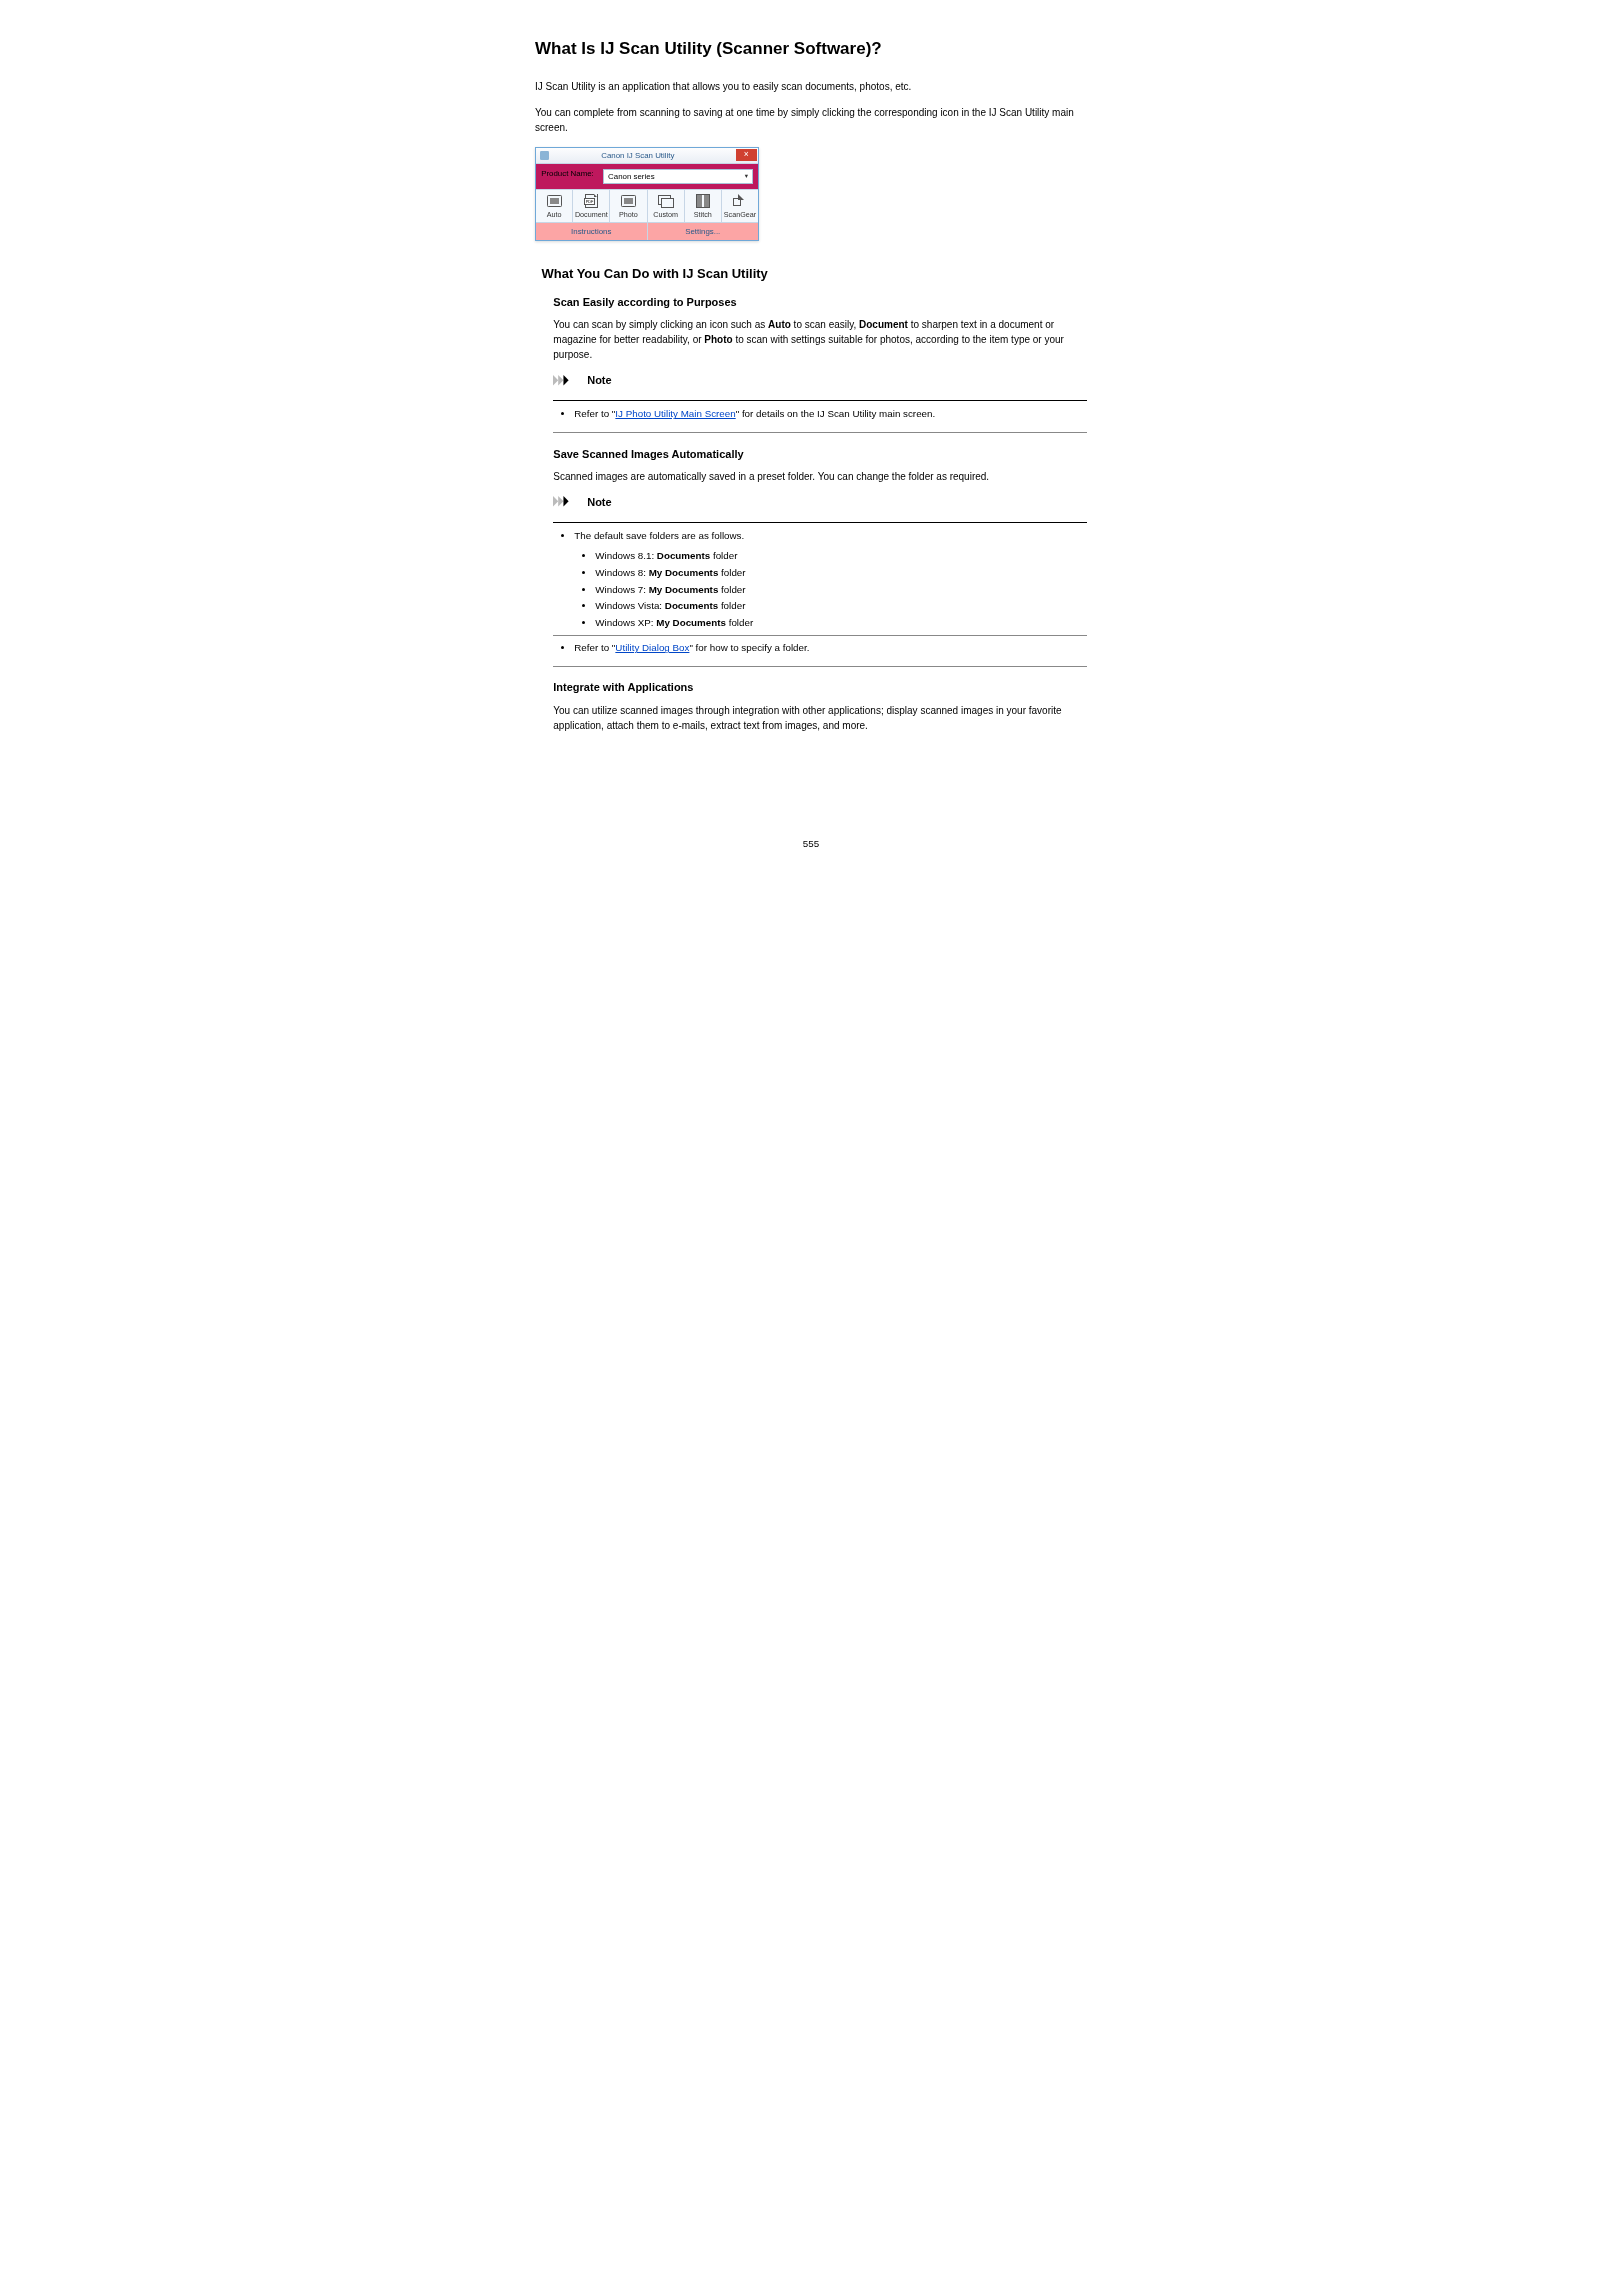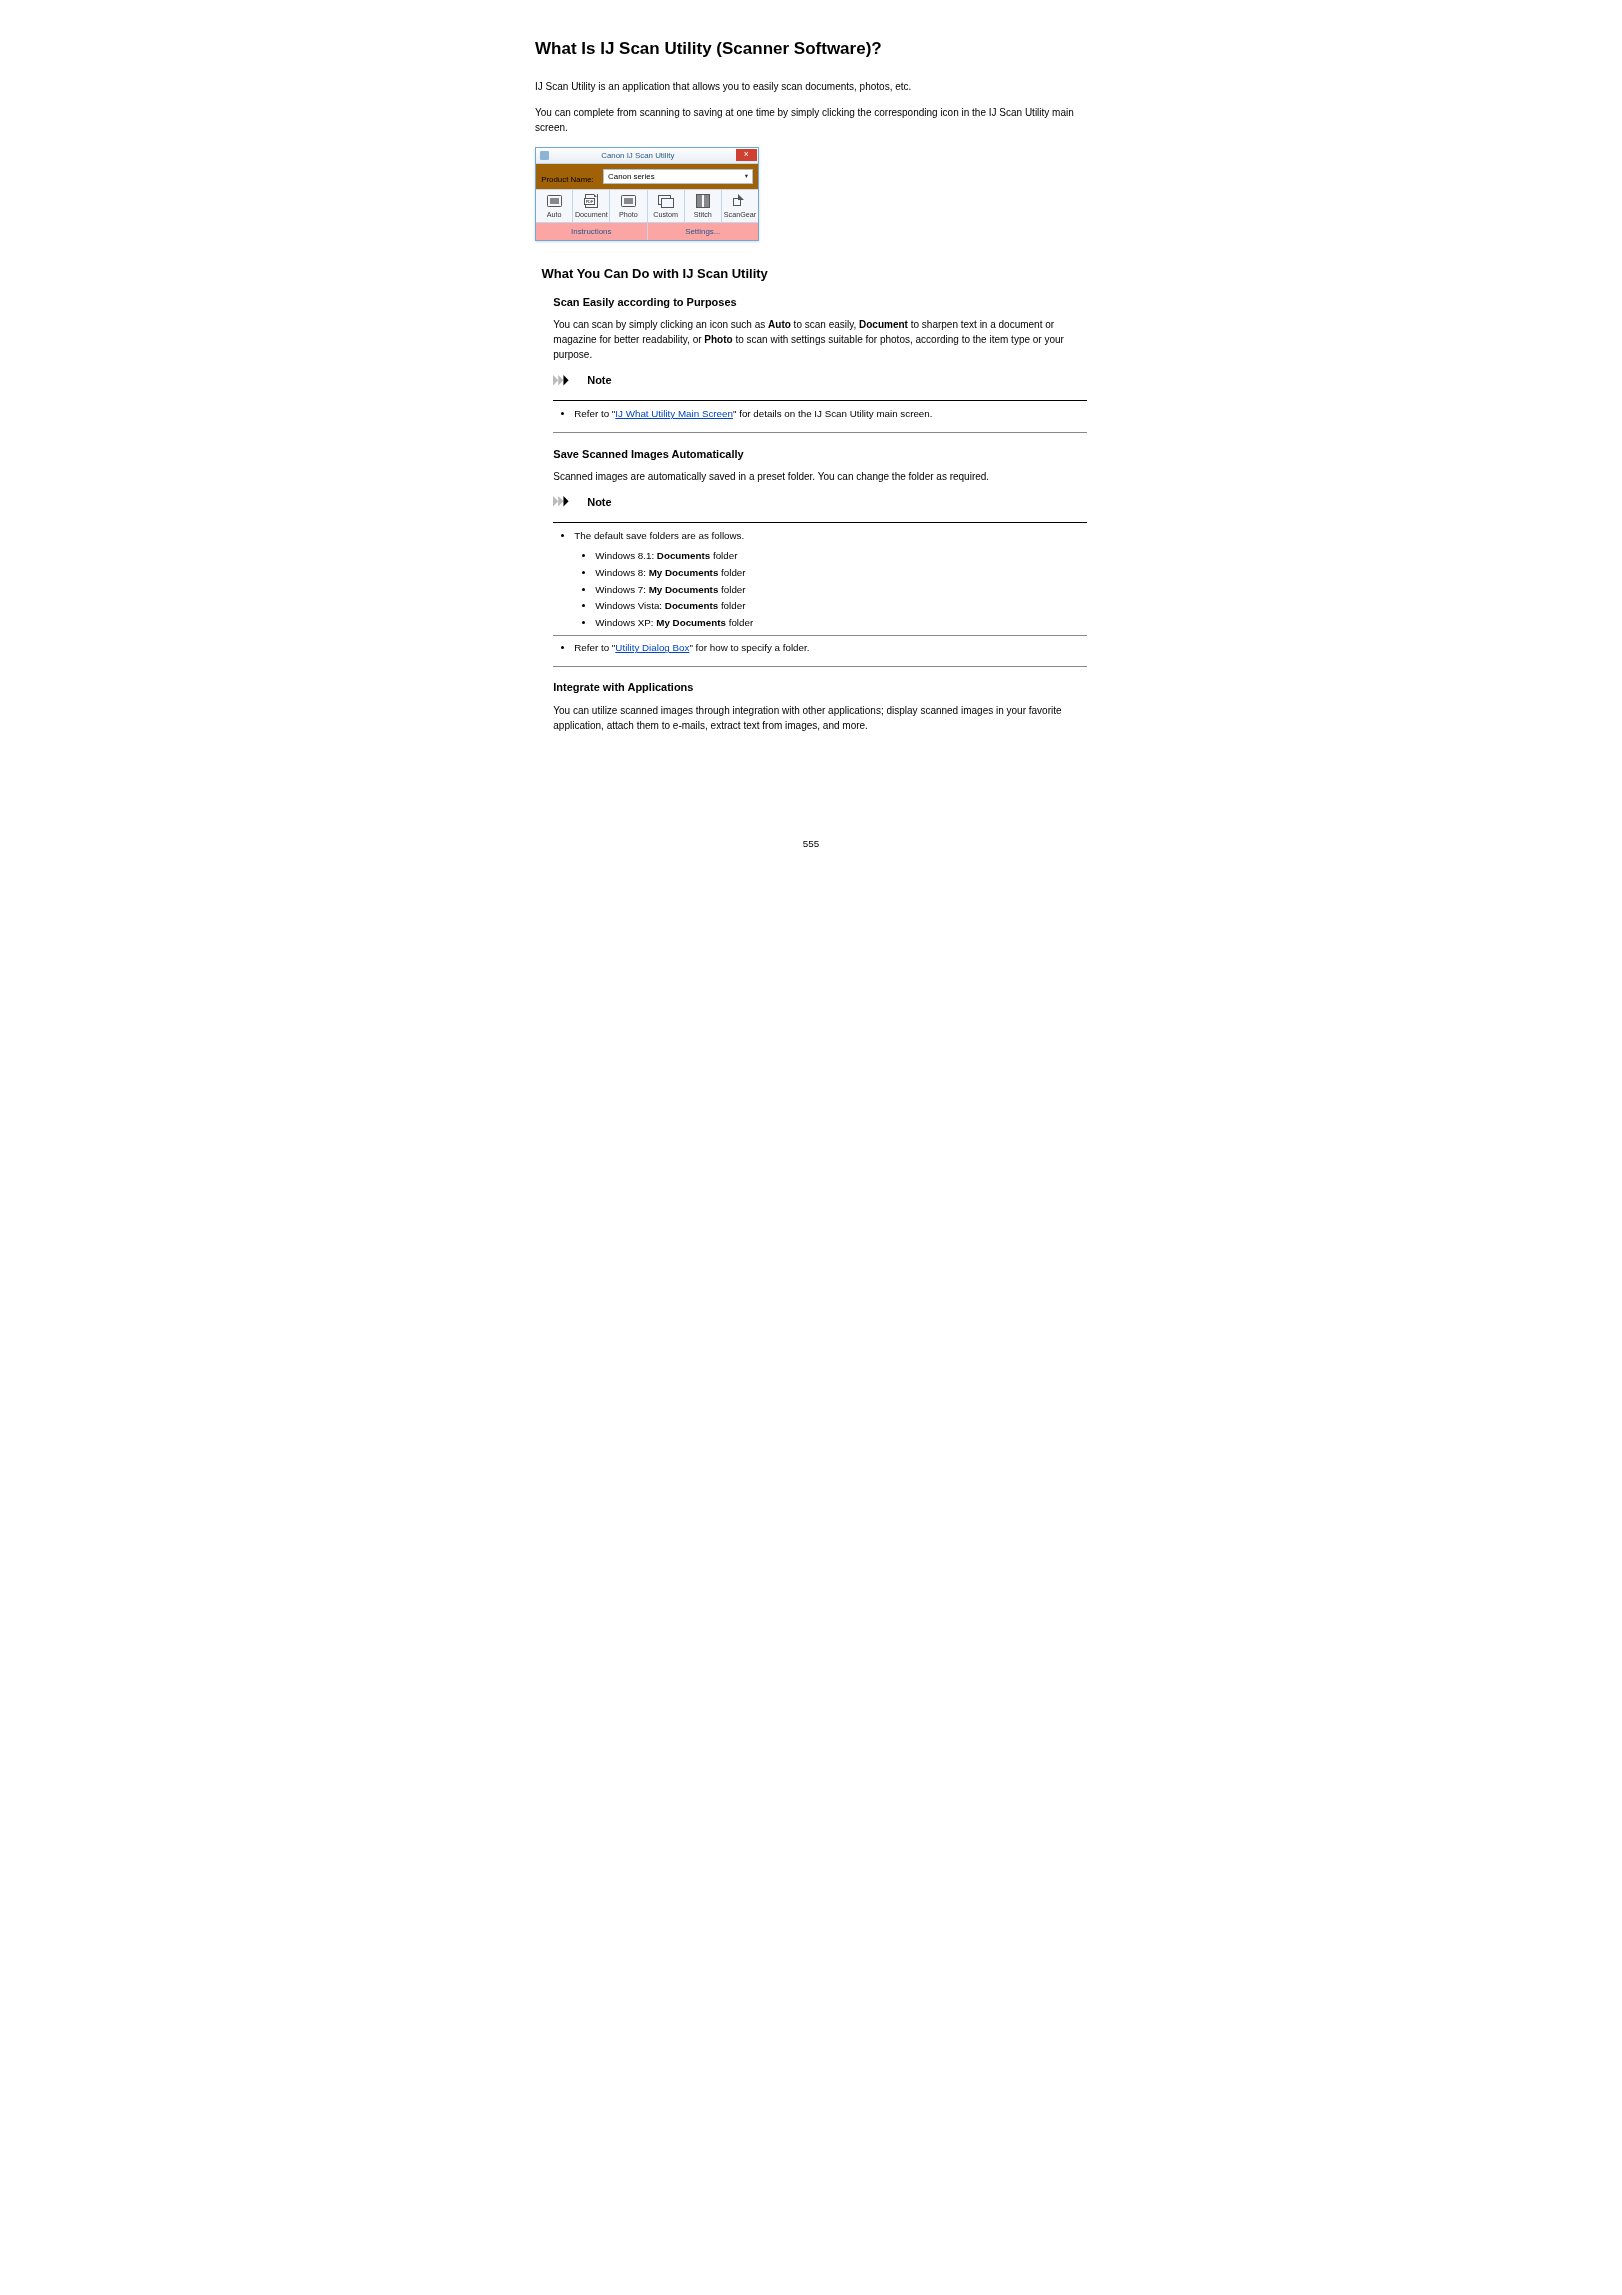--- a/index.html
+++ b/index.html
@@ -118,23 +118,23 @@
     width: 21px; height: 11.8px;
     background: #d04030;
     color: #fff;
     text-align: center;
     line-height: 10.5px;
     font-size: 8.5px;
     margin-right: 1.3px;
   }
   .row-product {
     display: flex;
-    align-items: flex-end;
+    align-items: flex-start;
     padding: 5.2px 5.2px;
-    background: #a16207;
+    background: #be185d;
   }
   .row-product .label { width: 62px; }
   .row-product .select {
     flex: 1;
     border: 0.7px solid #aac2d8;
     background: #fff;
     height: 13px;
     display: flex;
     align-items: center;
     padding: 0 3.9px;
@@ -265,21 +265,21 @@
             <polygon points="0,0 8,8 0,16" fill="#bbb"></polygon>
             <polygon points="8,0 16,8 8,16" fill="#bbb"></polygon>
             <polygon points="16,0 24,8 16,16" fill="#000"></polygon>
           </svg>
       </span>
       <span class="note-title">Note</span>
     </div>
     <div class="note-body">
       <ul>
           <li>
-        <span>Refer to "</span><a class="inline-link">IJ What Utility Main Screen</a><span>" for details on the IJ Scan Utility main screen.</span>
+        <span>Refer to "</span><a class="inline-link">IJ Photo Utility Main Screen</a><span>" for details on the IJ Scan Utility main screen.</span>
       </li>
         </ul>
     </div>
   </div>
 
   <h3>Save Scanned Images Automatically</h3>
   <p class="body-text indent">Scanned images are automatically saved in a preset folder. You can change the folder as required.</p>
 
   <div class="note-block">
     <div class="note-header">

